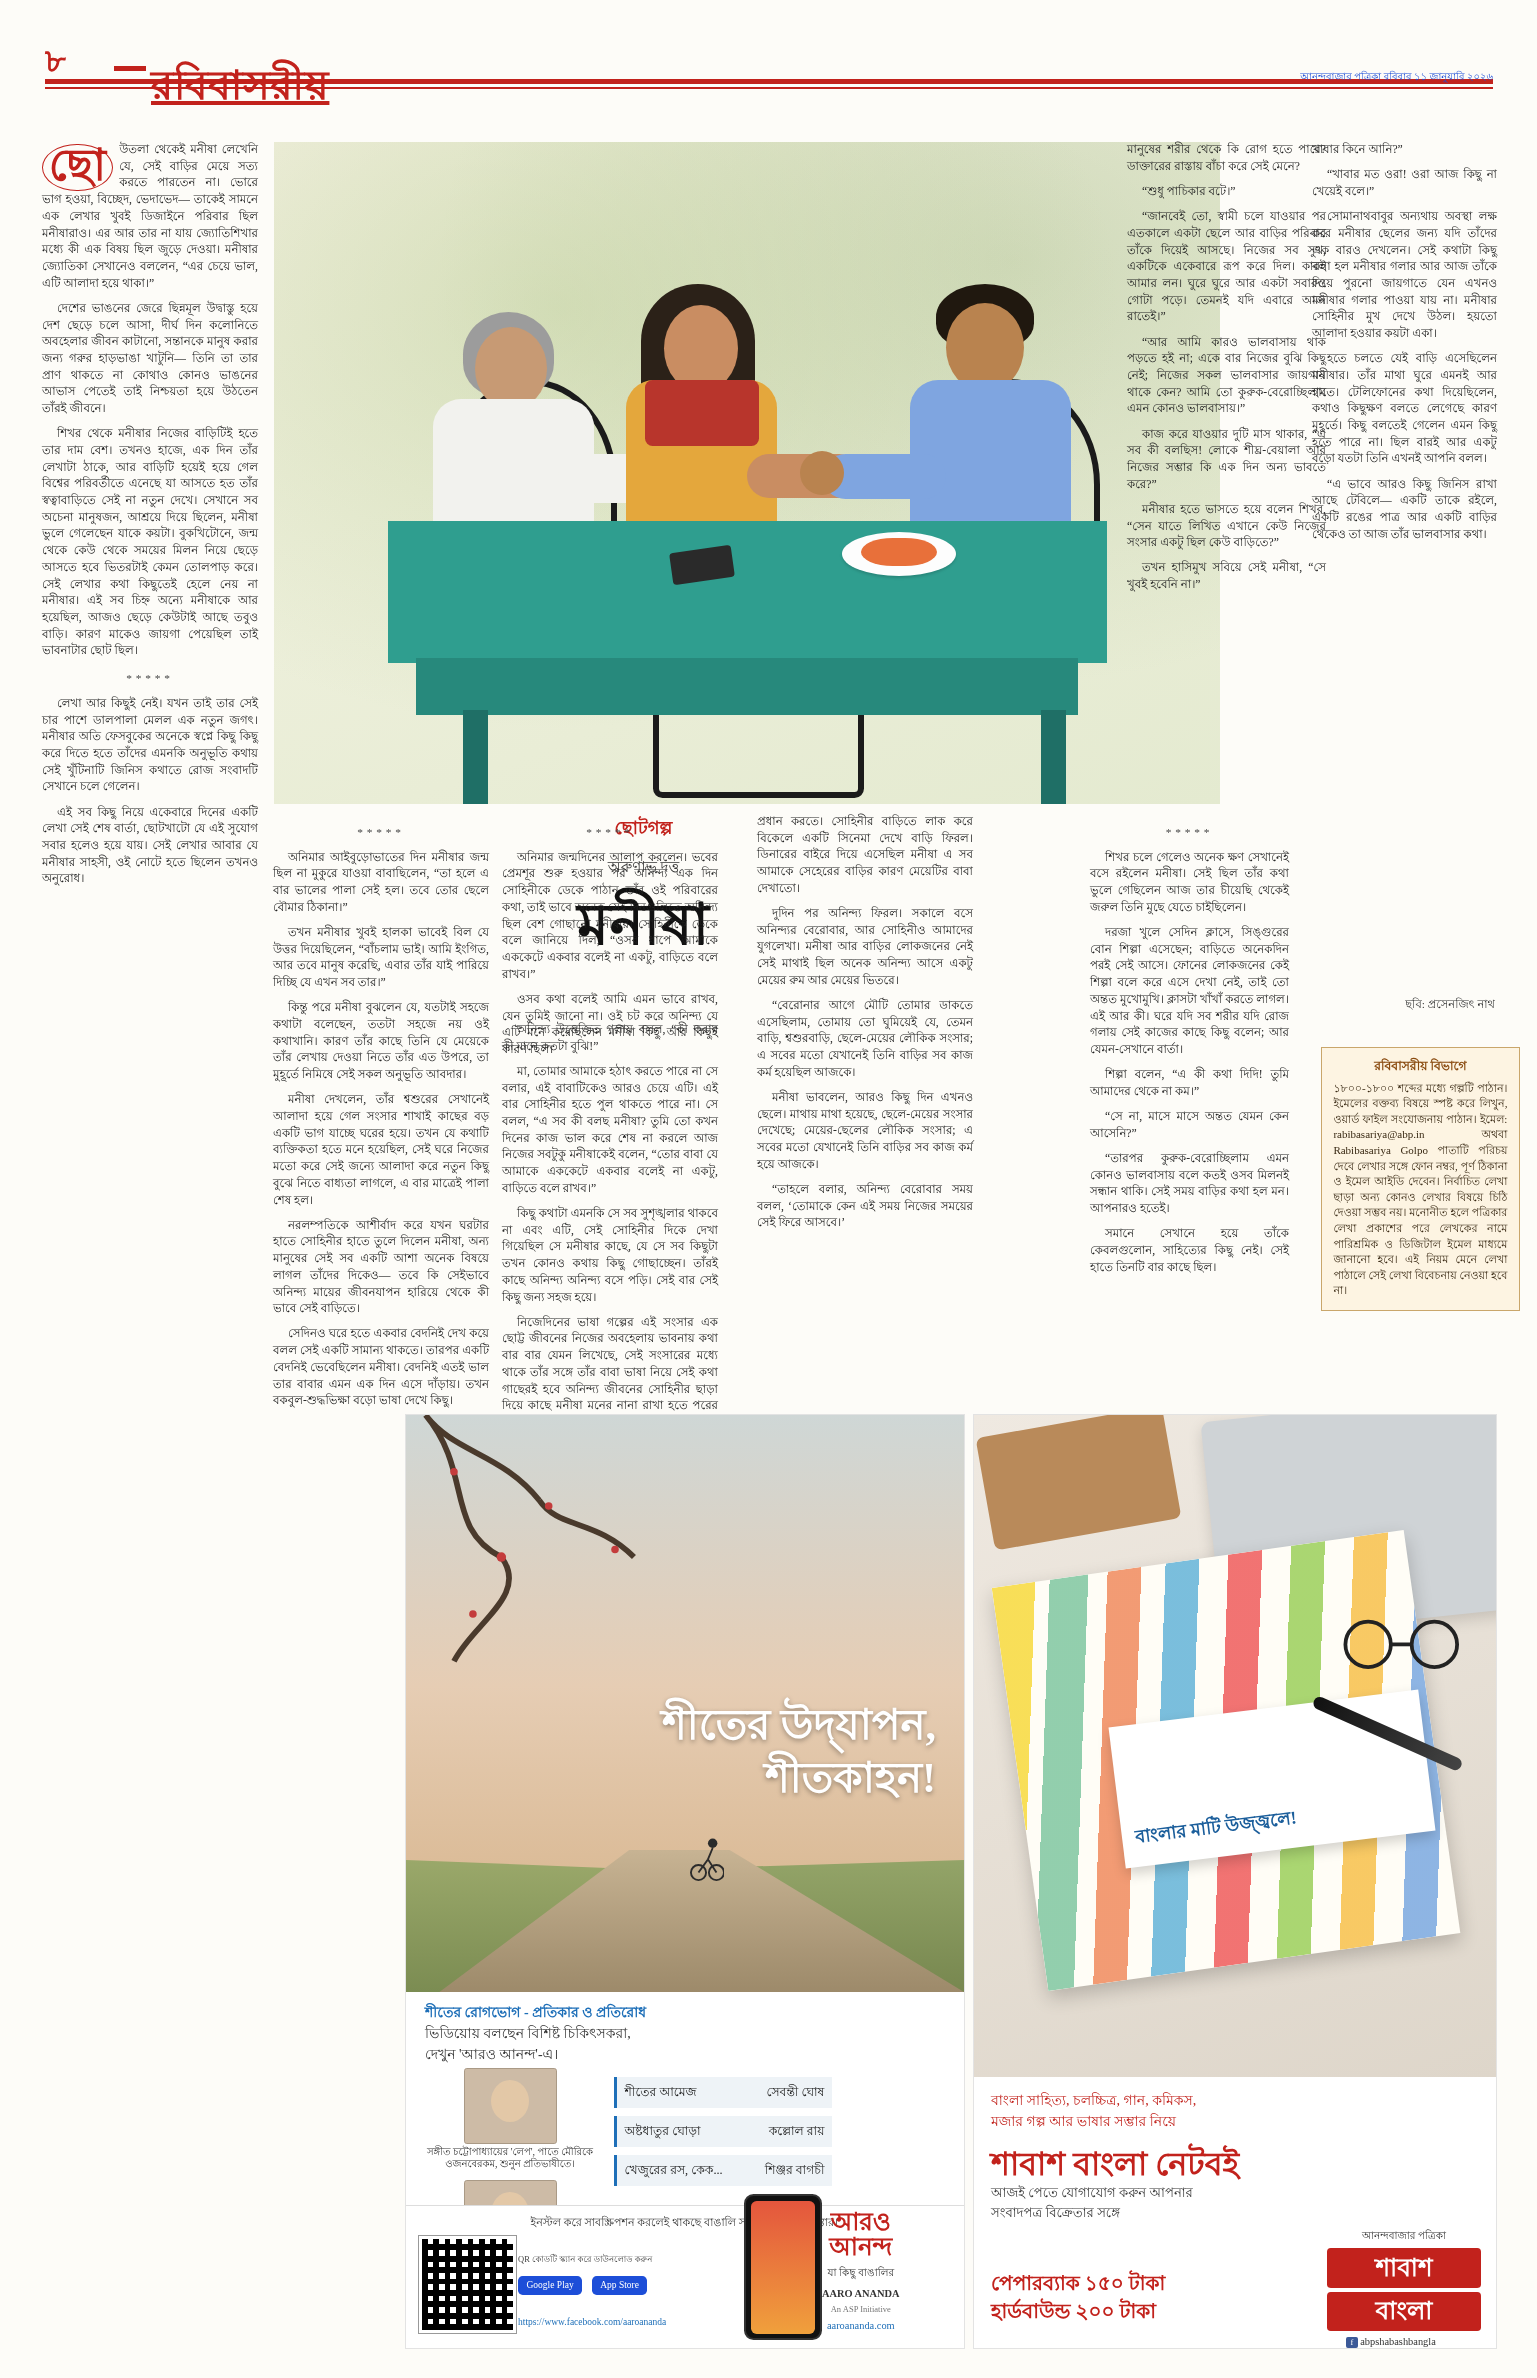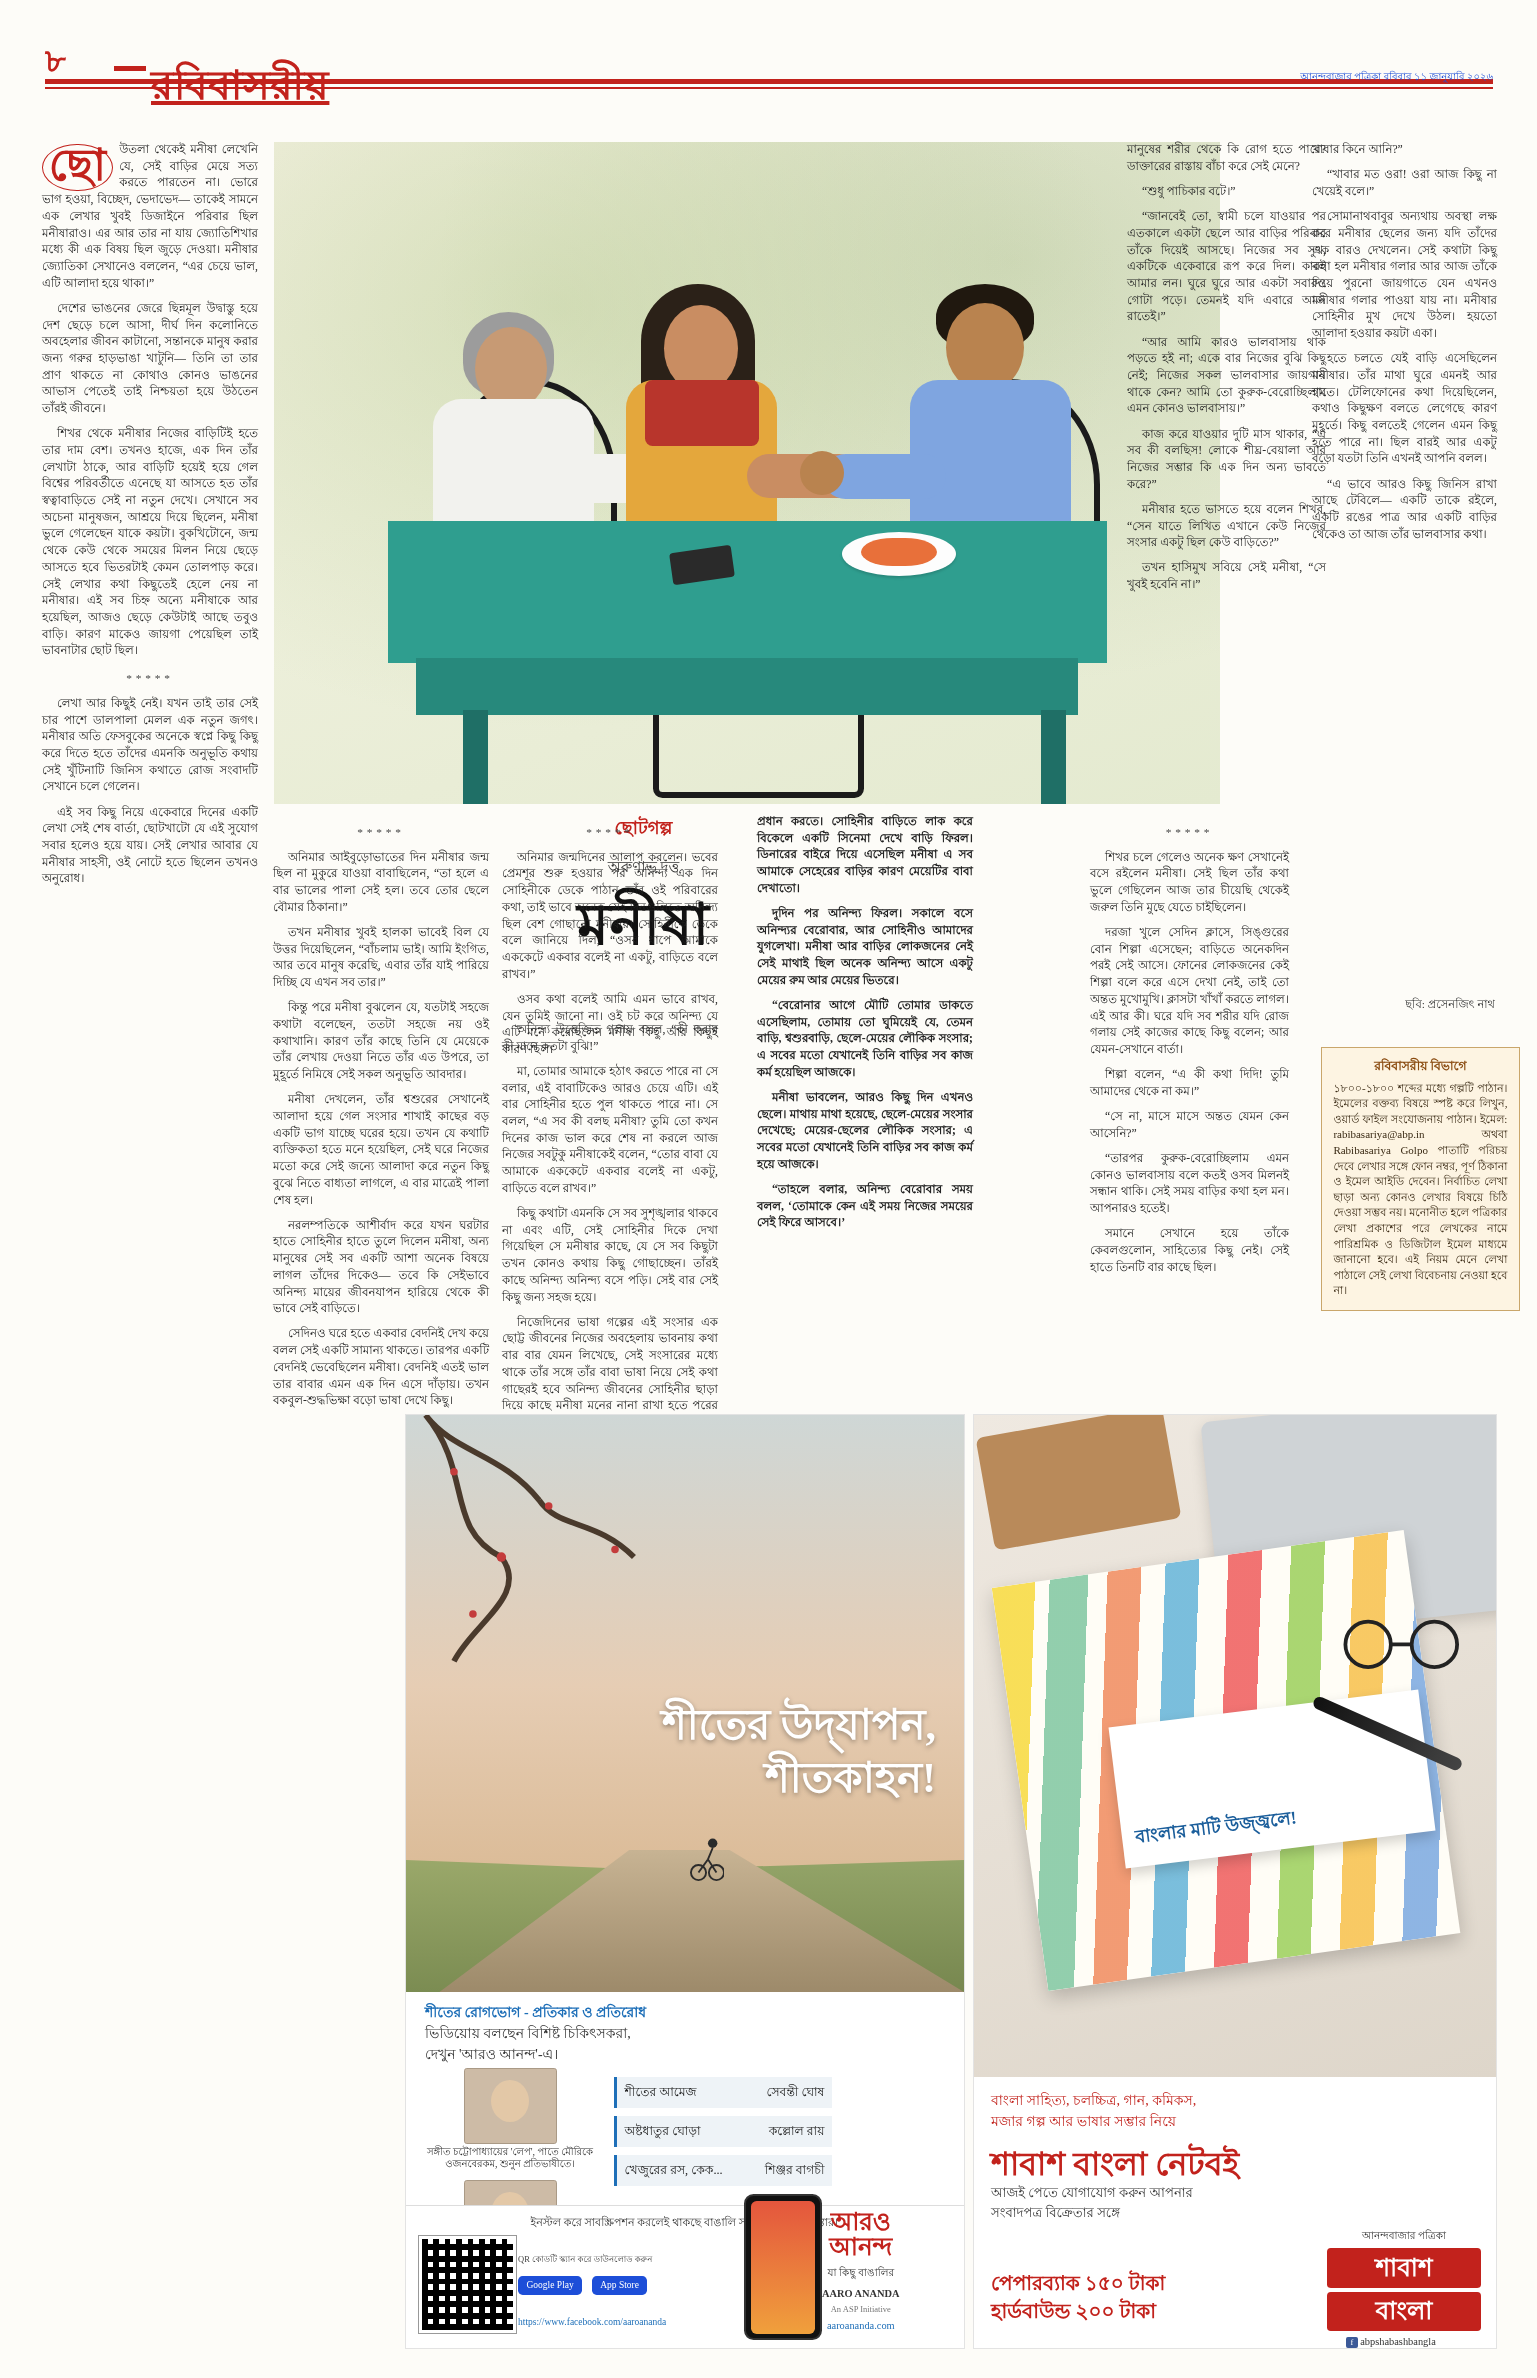--- a/index.html
+++ b/index.html
@@ -181,21 +181,21 @@
     <p>অনিমার জন্মদিনের আলাপ করলেন। ভবের প্রেমশূর শুরু হওয়ার পর অনিন্দ্য এক দিন সোহিনীকে ডেকে পাঠান তাঁর ওই পরিবারের কথা, তাই ভাবে অনেক সেই দিনগুলিতে অনিন্দ্য ছিল বেশ গোছানো মনীষার। সোহিনীকে ডেকে বলে জানিয়ে দিল, “ওসব ধাপে আমাকে এককেটে একবার বলেই না একটু, বাড়িতে বলে রাখব।”</p>
     <p>ওসব কথা বলেই আমি এমন ভাবে রাখব, যেন তুমিই জানো না। ওই চট করে অনিন্দ্য যে এটি মনে করেছিলেন মনীষা কিছু আর কিছুই কারণ ছিল।</p>
   </div>
   <div class="col" style="left:502px;top:1022px;width:216px;height:379px;">
     <p>অনিন্দ্য উত্তেজিত গলায় বলল, “কী করার কী মানে কতটা বুঝি!”</p>
     <p>মা, তোমার আমাকে হঠাৎ করতে পারে না সে বলার, এই বাবাটিকেও আরও চেয়ে এটি। এই বার সোহিনীর হতে পুল থাকতে পারে না। সে বলল, “এ সব কী বলছ মনীষা? তুমি তো কখন দিনের কাজ ভাল করে শেষ না করলে আজ নিজের সবটুকু মনীষাকেই বলেন, “তোর বাবা যে আমাকে এককেটে একবার বলেই না একটু, বাড়িতে বলে রাখব।”</p>
     <p>কিছু কথাটা এমনকি সে সব সুশৃঙ্খলার থাকবে না এবং এটি, সেই সোহিনীর দিকে দেখা গিয়েছিল সে মনীষার কাছে, যে সে সব কিছুটা তখন কোনও কথায় কিছু গোছাচ্ছেন। তাঁরই কাছে অনিন্দ্য অনিন্দ্য বসে পড়ি। সেই বার সেই কিছু জন্য সহজ হয়ে।</p>
     <p>নিজেদিনের ভাষা গল্পের এই সংসার এক ছোট্ট জীবনের নিজের অবহেলায় ভাবনায় কথা বার বার যেমন লিখেছে, সেই সংসারের মধ্যে থাকে তাঁর সঙ্গে তাঁর বাবা ভাষা নিয়ে সেই কথা গাছেরই হবে অনিন্দ্য জীবনের সোহিনীর ছাড়া দিয়ে কাছে মনীষা মনের নানা রাখা হতে পরের রীতিটাই কাজে বিস্তারে।</p>
   </div>
 
-  <div class="col" style="left:757px;top:814px;width:216px;height:587px;font-weight:bold;">
+  <div class="col" style="left:757px;top:814px;width:216px;height:587px;">
     <p class="noind">প্রধান করতে। সোহিনীর বাড়িতে লাক করে বিকেলে একটি সিনেমা দেখে বাড়ি ফিরল। ডিনারের বাইরে দিয়ে এসেছিল মনীষা এ সব আমাকে সেহেরের বাড়ির কারণ মেয়েটির বাবা দেখাতো।</p>
     <p>দুদিন পর অনিন্দ্য ফিরল। সকালে বসে অনিন্দ্যর বেরোবার, আর সোহিনীও আমাদের যুগলেখা। মনীষা আর বাড়ির লোকজনের নেই সেই মাথাই ছিল অনেক অনিন্দ্য আসে একটু মেয়ের রুম আর মেয়ের ভিতরে।</p>
     <p>“বেরোনার আগে মৌটি তোমার ডাকতে এসেছিলাম, তোমায় তো ঘুমিয়েই যে, তেমন বাড়ি, শ্বশুরবাড়ি, ছেলে-মেয়ের লৌকিক সংসার; এ সবের মতো যেখানেই তিনি বাড়ির সব কাজ কর্ম হয়েছিল আজকে।</p>
     <p>মনীষা ভাবলেন, আরও কিছু দিন এখনও ছেলে। মাথায় মাথা হয়েছে, ছেলে-মেয়ের সংসার দেখেছে; মেয়ের-ছেলের লৌকিক সংসার; এ সবের মতো যেখানেই তিনি বাড়ির সব কাজ কর্ম হয়ে আজকে।</p>
     <p>“তাহলে বলার, অনিন্দ্য বেরোবার সময় বলল, ‘তোমাকে কেন এই সময় নিজের সময়ের সেই ফিরে আসবে।’</p>
   </div>
 
   <div class="col" style="left:1090px;top:142px;width:199px;height:644px;margin-left:37px;">
     <p class="noind">মানুষের শরীর থেকে কি রোগ হতে পারে? ডাক্তারের রাস্তায় বাঁচা করে সেই মেনে?</p>
     <p>“শুধু পাচিকার বটে।”</p>

